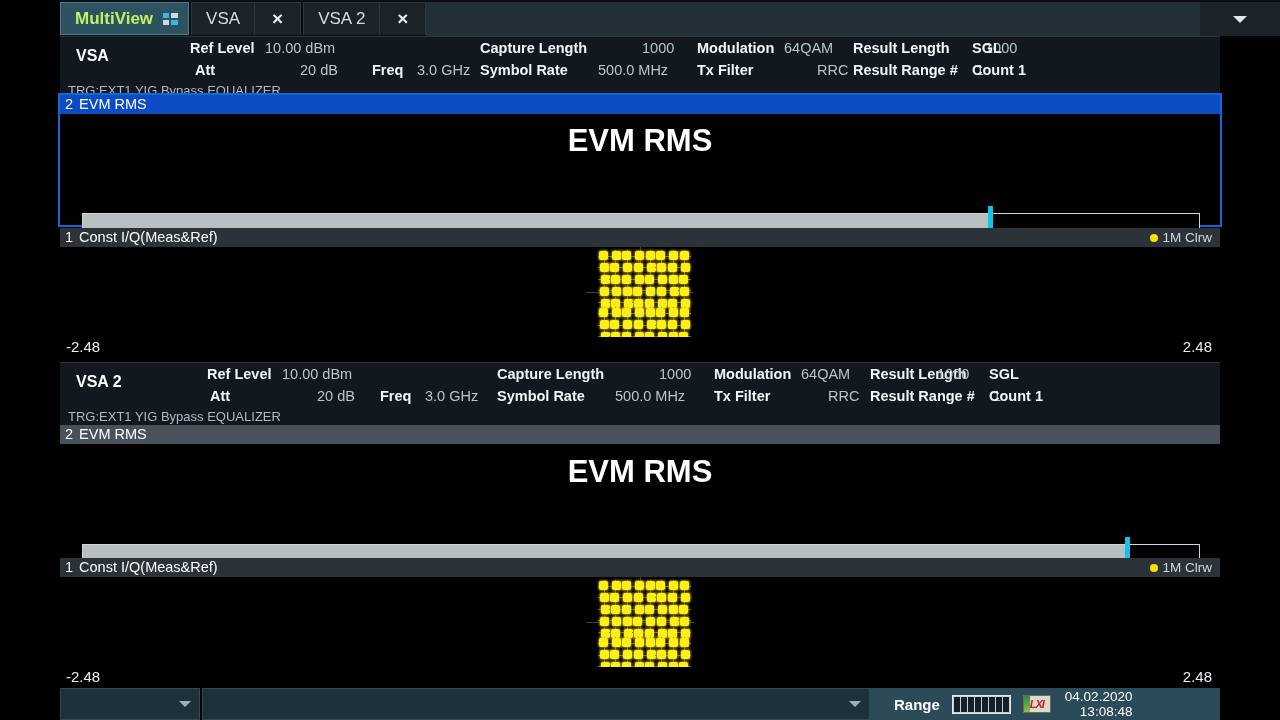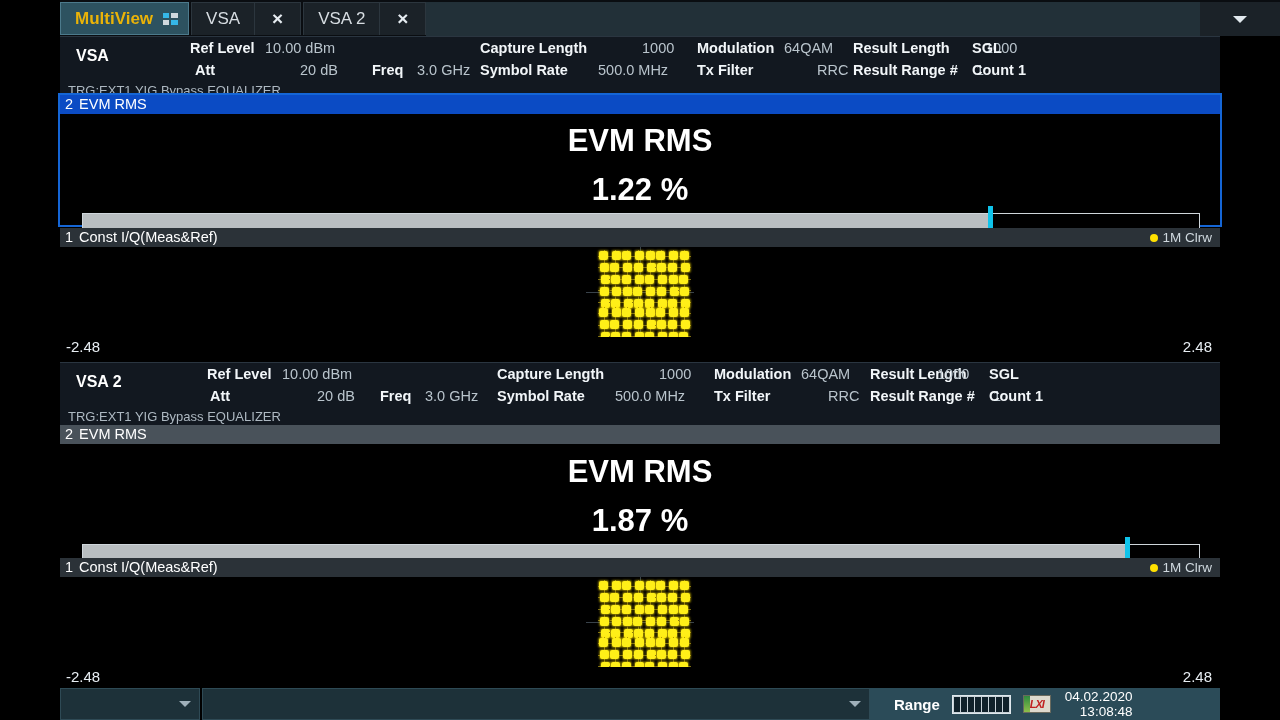--- a/index.html
+++ b/index.html
@@ -28,21 +28,21 @@
     padding: 0 14px;
     color: #d7dde2;
     font-size: 17px;
     background: #1b2228;
     border: 1px solid #2c363e;
     border-bottom: none;
   }
   .tab.multiview {
     background: #2d5260;
     border: 1px solid #4c7a8c;
-    color: #eab308;
+    color: #bef264;
     font-weight: bold;
     padding-right: 10px;
   }
   .mv-icon {
     display: inline-block; width: 15px; height: 12px; margin-left: 10px;
     position: relative;
   }
   .mv-icon i {
     position: absolute; display: block; background: #35b7e8;
   }
@@ -287,21 +287,20 @@
   </div>
 
   <div class="panel focus" style="left:60px; top:95px; width:1160px; height:130px;">
     <div class="panel-title selected">
       <span>2</span>
       <span style="width:6px;"></span>
       <span>EVM RMS</span>
     </div>
     <div class="panel-body" style="height:111px;">
       <div class="evm-title" style="top:9px; font-size:31px;">EVM RMS</div>
-      <div class="evm-value" style="top:58px; font-size:31px;">1.22 %</div>
 
       <div class="bar-outline" style="left:22px; top:99px; width:1118px; height:17px;">
         <div class="bar-fill" id="bar1" style="width: 81.2%;"></div>
       </div>
       <div class="bar-marker" id="mark1" style="top: 92px; height: 31px; left: 927.816px;"></div>
     </div>
   </div>
 
   <div class="panel" style="left:60px; top:228px; width:1160px; height:131px;">
     <div class="panel-title const">
@@ -548,21 +547,20 @@
   </div>
 
   <div class="panel" style="left:60px; top:425px; width:1160px; height:130px;">
     <div class="panel-title unselected">
       <span>2</span>
       <span style="width:6px;"></span>
       <span>EVM RMS</span>
     </div>
     <div class="panel-body" style="height:111px;">
       <div class="evm-title" style="top:10px; font-size:31px;">EVM RMS</div>
-      <div class="evm-value" style="top:59px; font-size:31px;">1.87 %</div>
 
       <div class="bar-outline" style="left:22px; top:100px; width:1118px; height:17px;">
         <div class="bar-fill" id="bar2" style="width: 93.5%;"></div>
       </div>
       <div class="bar-marker" id="mark2" style="top: 93px; height: 31px; left: 1065.33px;"></div>
     </div>
   </div>
 
   <div class="panel" style="left:60px; top:558px; width:1160px; height:131px;">
     <div class="panel-title const">

